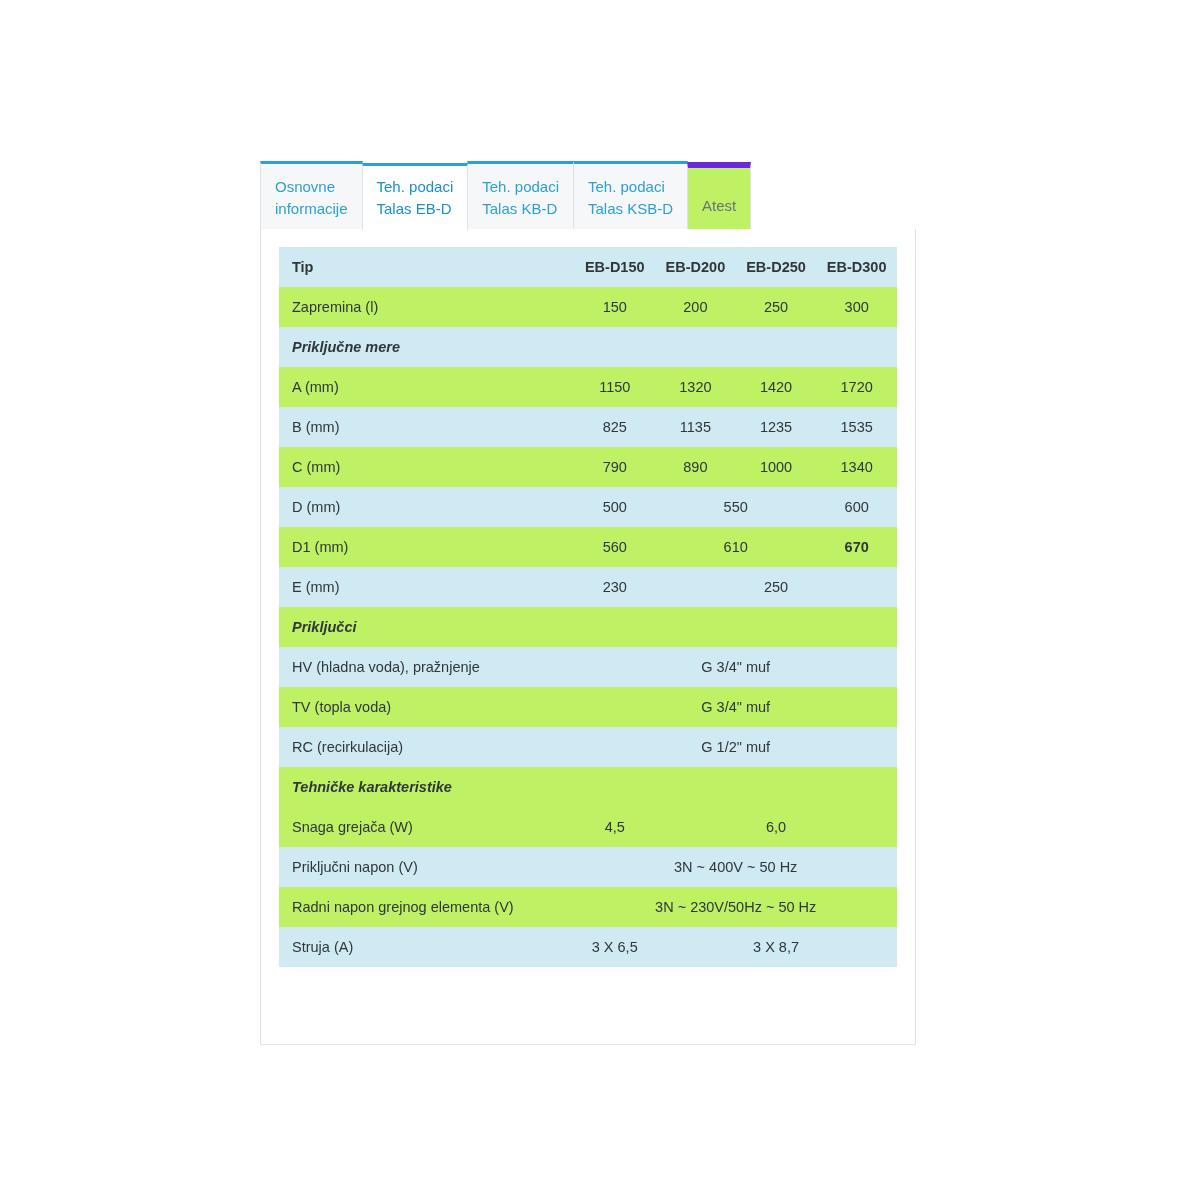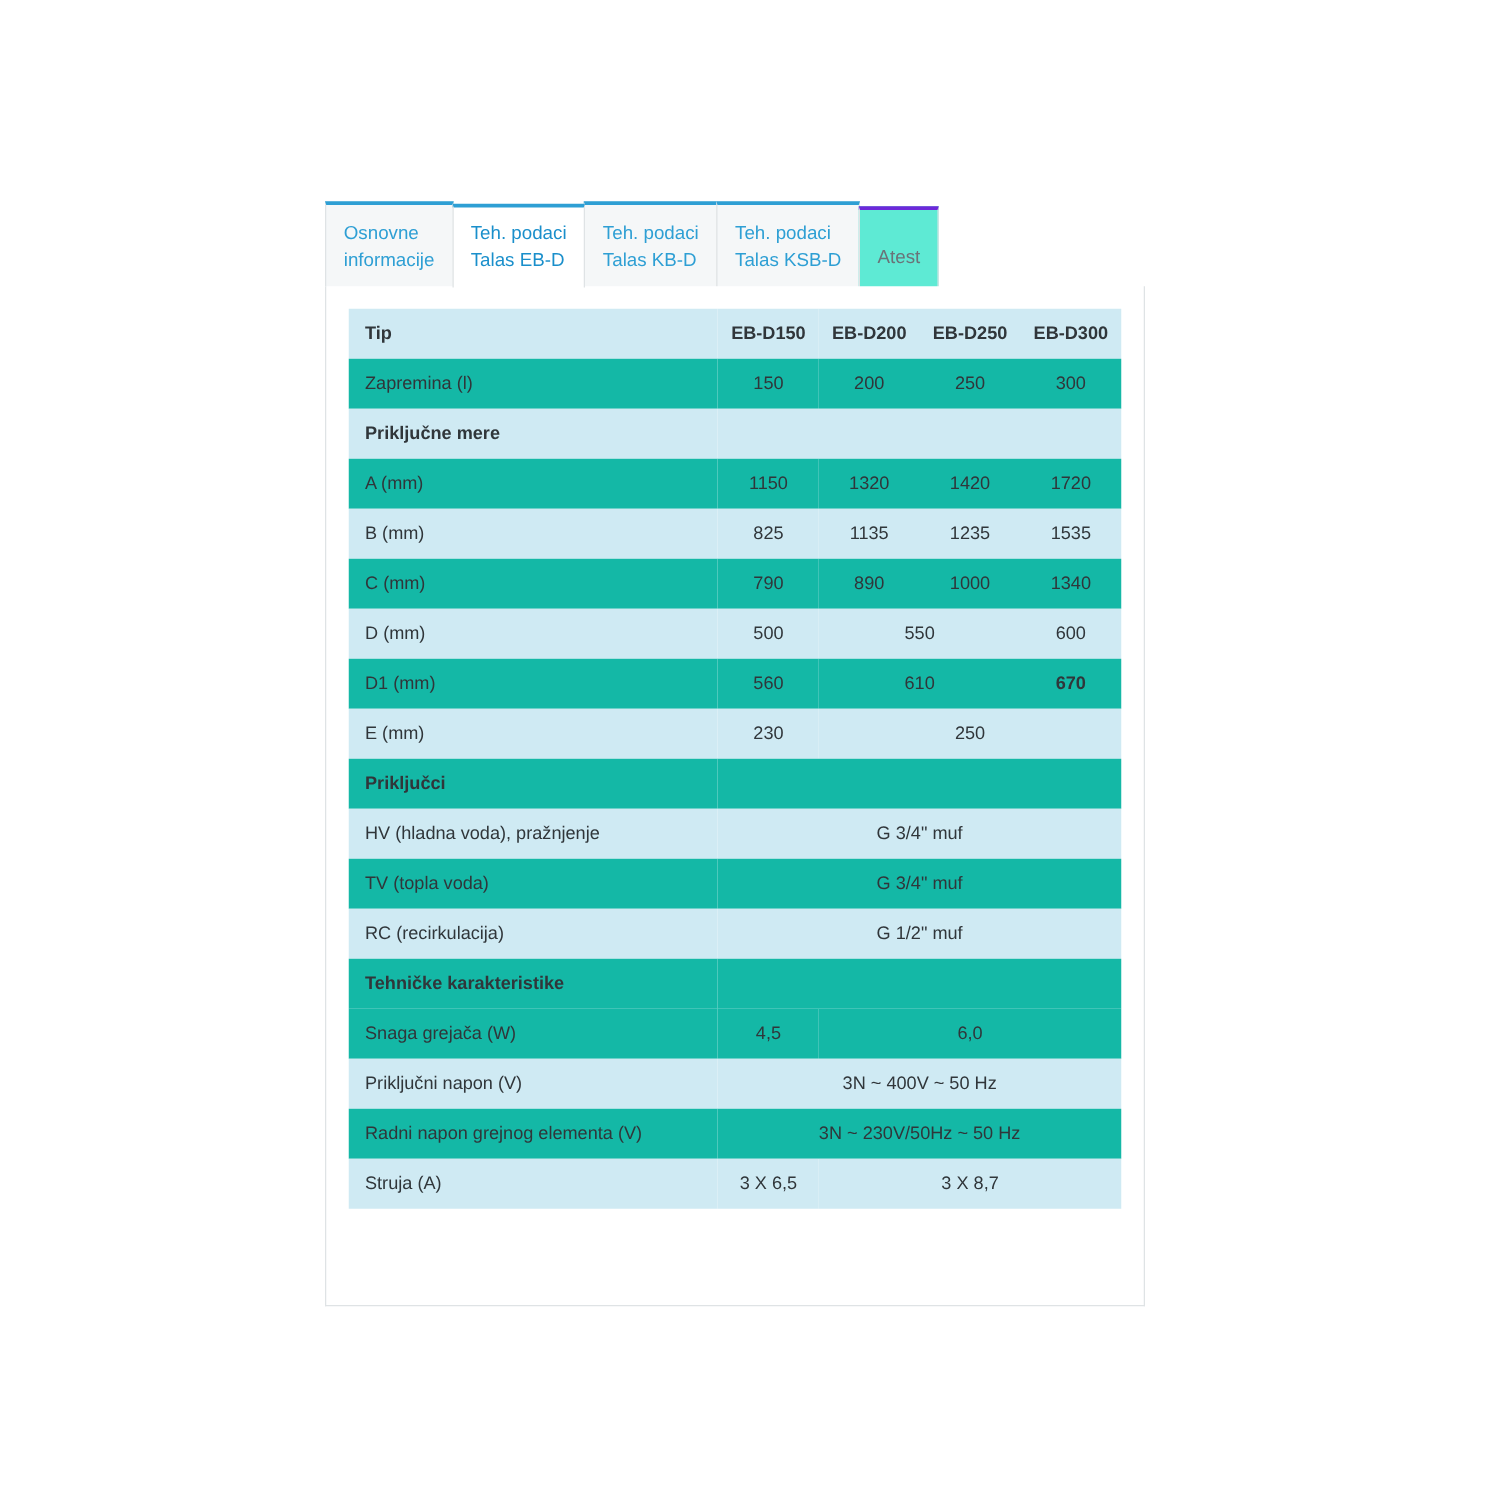--- a/index.html
+++ b/index.html
@@ -50,22 +50,22 @@
     color: #1a8fcb;
     border-color: #dfe3e5;
     border-top: 3px solid #2e9fd4;
     z-index: 5;
     padding-top: 10px;
   }
   .tab:not(.active) {
     border-top: 3px solid #2e9fd4;
   }
   .tab.plain {
-    border-top: 3px solid #6d28d9;
-    background: #5eead4;
+    border-top: 6px solid #6d28d9;
+    background: #bef264;
     padding-top: 27px;
     padding-bottom: 13px;
     color: #6a7378;
   }
   .tab-h {
     height: 100%;
     display: flex;
     flex-direction: column;
     justify-content: flex-end;
   }
@@ -85,32 +85,32 @@
     border-collapse: collapse;
     font-size: 14.5px;
     color: #30363a;
   }
   table.spec td, table.spec th {
     border: none;
     padding: 0;
   }
   table.spec tr { height: 40px; }
   .row-odd  { background: #cfeaf3; }
-  .row-even { background: #14b8a6; }
+  .row-even { background: #bef264; }
   .cell-label {
     text-align: left;
     padding-left: 13px !important;
     width: 288px;
   }
   .cell-val {
     text-align: center;
     width: 82px;
   }
   .hdr td { font-weight: bold; font-size: 14.5px; }
-  .section td { font-weight: bold; }
+  .section td { font-weight: bold; font-style: italic; }
   .vline { border-left: 1px solid #ffffff; text-align: center; }
   .vline-dark { border-left: 1px solid #d7e8ee; }
 </style>
 </head>
 <body>
 
 <div id="root">
   <div class="panel">
 
     <div class="tabs" id="tab-list">

